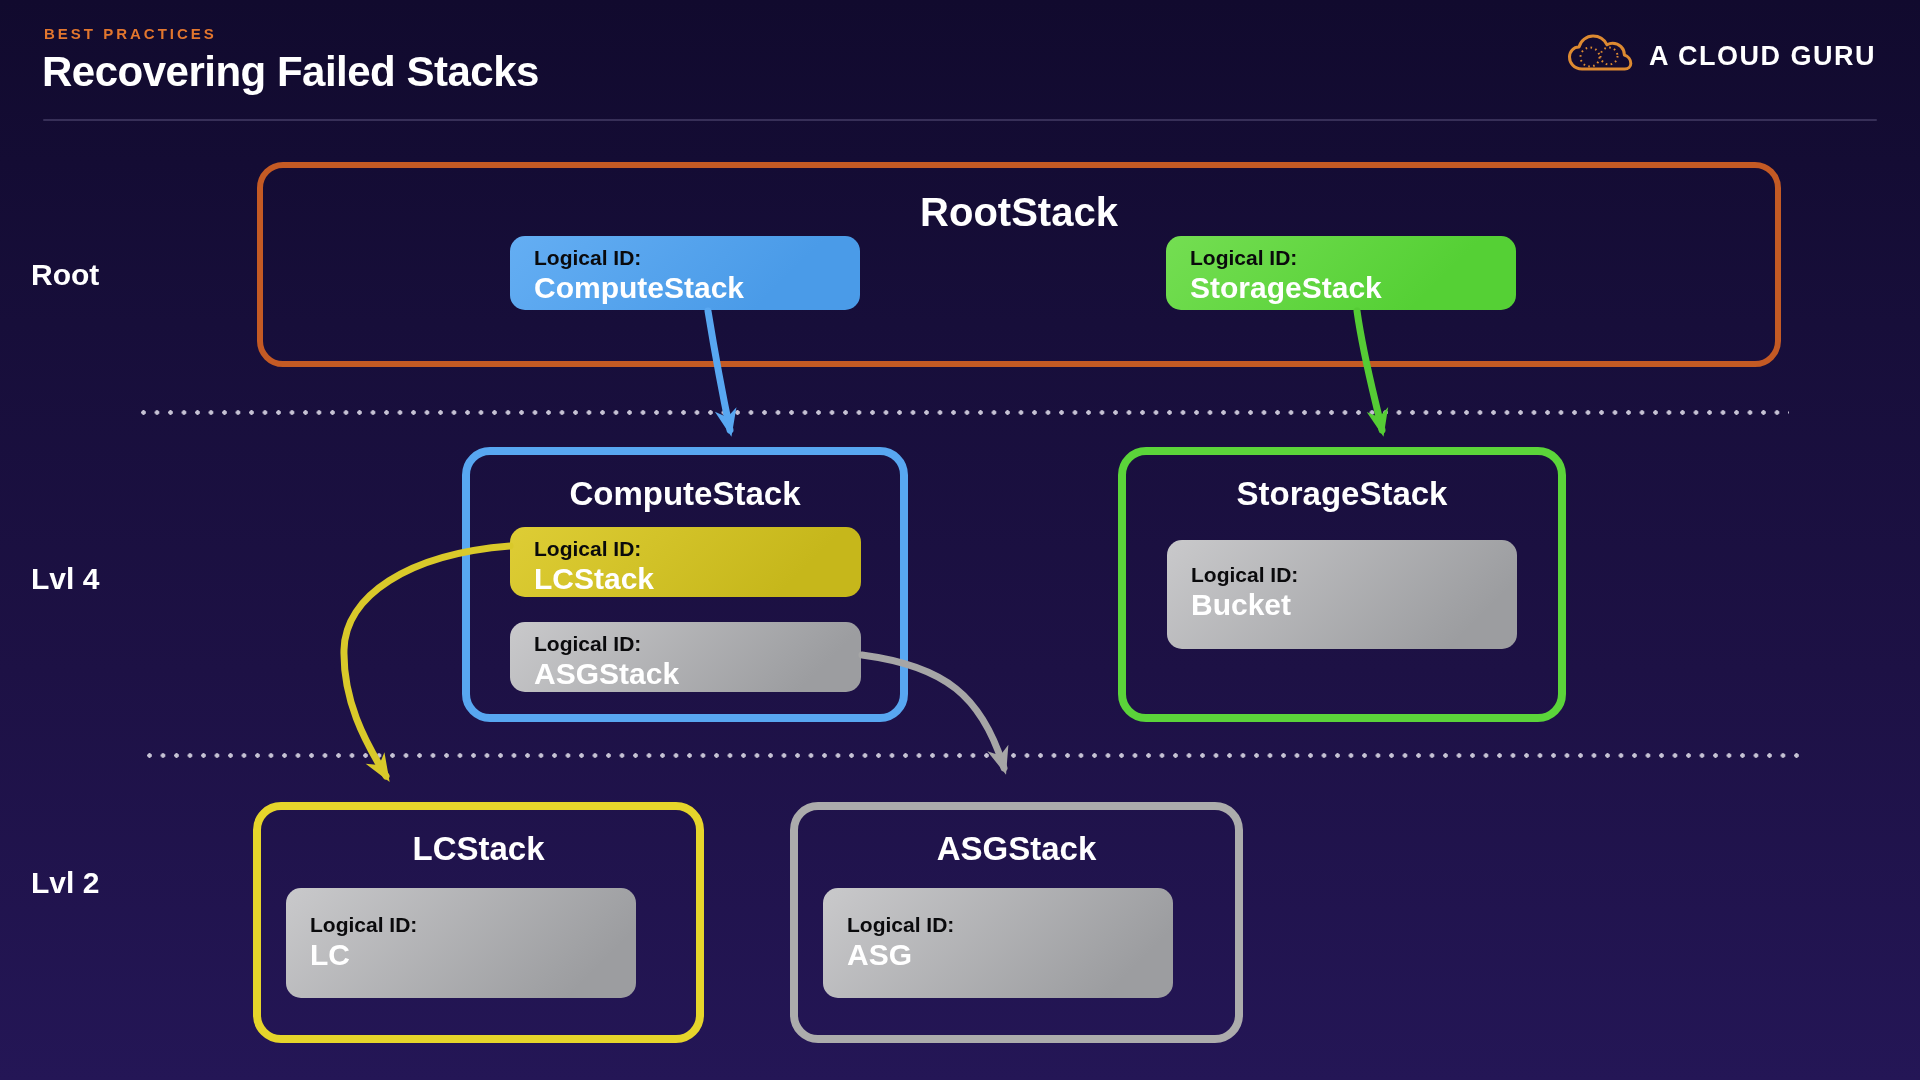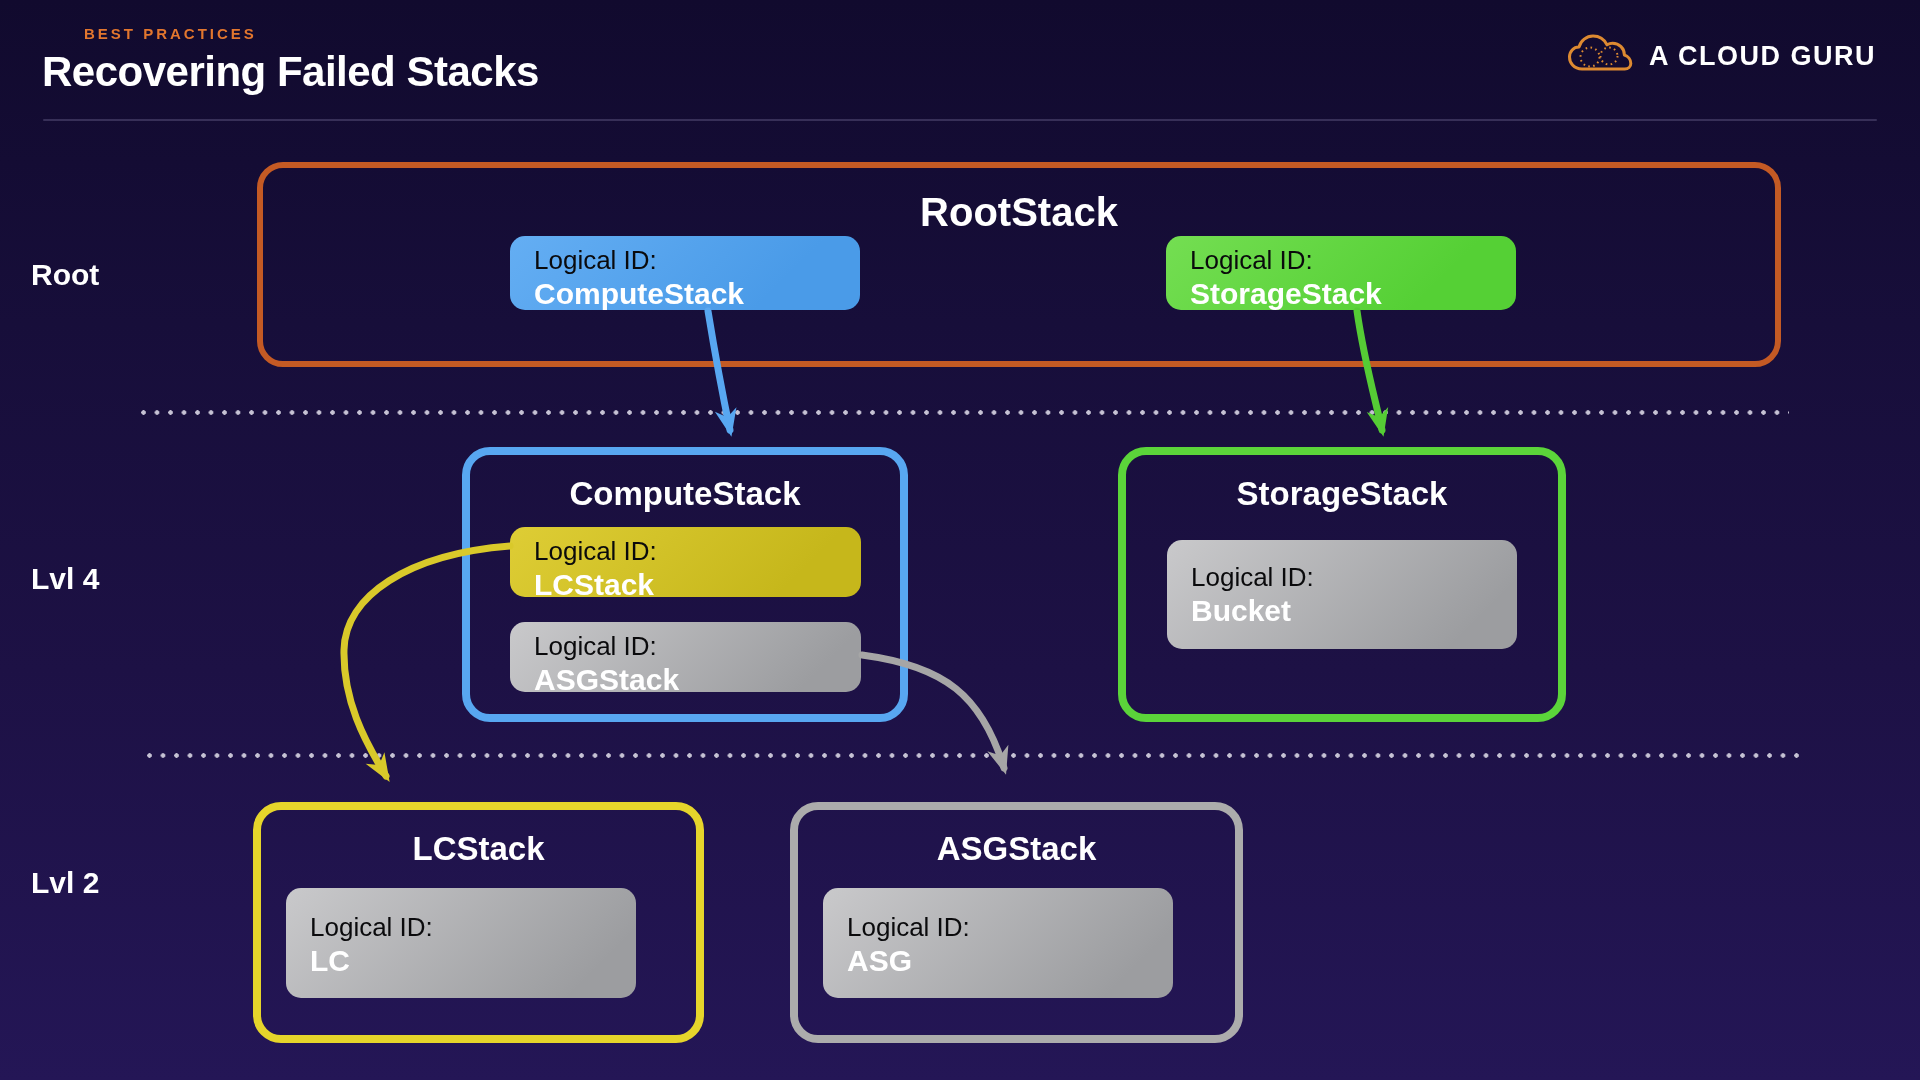--- a/index.html
+++ b/index.html
@@ -8,21 +8,21 @@
     font-family:"Liberation Sans", sans-serif;
     background:#180f3a;
   }
   .stage{
     position:relative; width:1920px; height:1080px; overflow:hidden;
     background:linear-gradient(180deg,#110a2e 0%,#170e3a 30%,#1d1145 62%,#241656 100%);
   }
   
   .kicker{
     position:absolute; left:44px; top:25px;
-    font-size:15px; font-weight:700; letter-spacing:3px; color:#e2762e;margin-left:40px;
+    font-size:15px; font-weight:700; letter-spacing:3px; color:#e2762e;
   }
   .page-title{
     position:absolute; left:42px; top:48px;
     font-size:42px; font-weight:700; letter-spacing:-0.5px; color:#ffffff;
   }
   .header-divider{
     position:absolute; left:43px; top:119px; width:1834px; height:2px;
     background:rgba(150,145,185,0.28); border-radius:1px;
   }
   .logo{
@@ -49,21 +49,21 @@
   .box-gray  { left:790px;  top:802px; width:453px;  height:241px; border:8px solid #acacac; }
   .box-title{
     position:absolute; left:0; right:0; top:20px; text-align:center;
     font-size:33px; font-weight:700; color:#ffffff;
   }
   .box-root .box-title{ top:22px; font-size:40px; }
   
   .chip{
     position:absolute; border-radius:15px; padding:9px 18px 0 24px;
   }
-  .chip .clabel{ font-size:26px; font-weight:400; color:#0a0a0c; line-height:1.2; }
+  .chip .clabel{ font-size:21px; font-weight:700; color:#0a0a0c; line-height:1.2; }
   .chip .cvalue{ font-size:30px; font-weight:700; color:#ffffff; line-height:1.15; margin-top:1px; }
   .chip-blue  { background:linear-gradient(135deg,#64aef3 0%,#4a9be8 75%); }
   .chip-green { background:linear-gradient(135deg,#74de52 0%,#55d035 75%); }
   .chip-yellow{ background:linear-gradient(135deg,#decd35 0%,#c6b71b 80%); }
   .chip-gray  { background:linear-gradient(135deg,#c9c9cb 0%,#9c9da0 85%); }
   
   .chip-compute { left:510px;  top:236px; width:350px; height:74px; }
   .chip-storage { left:1166px; top:236px; width:350px; height:74px; }
   
   .chip-lc  { left:40px; top:72px;  width:351px; height:70px; }

